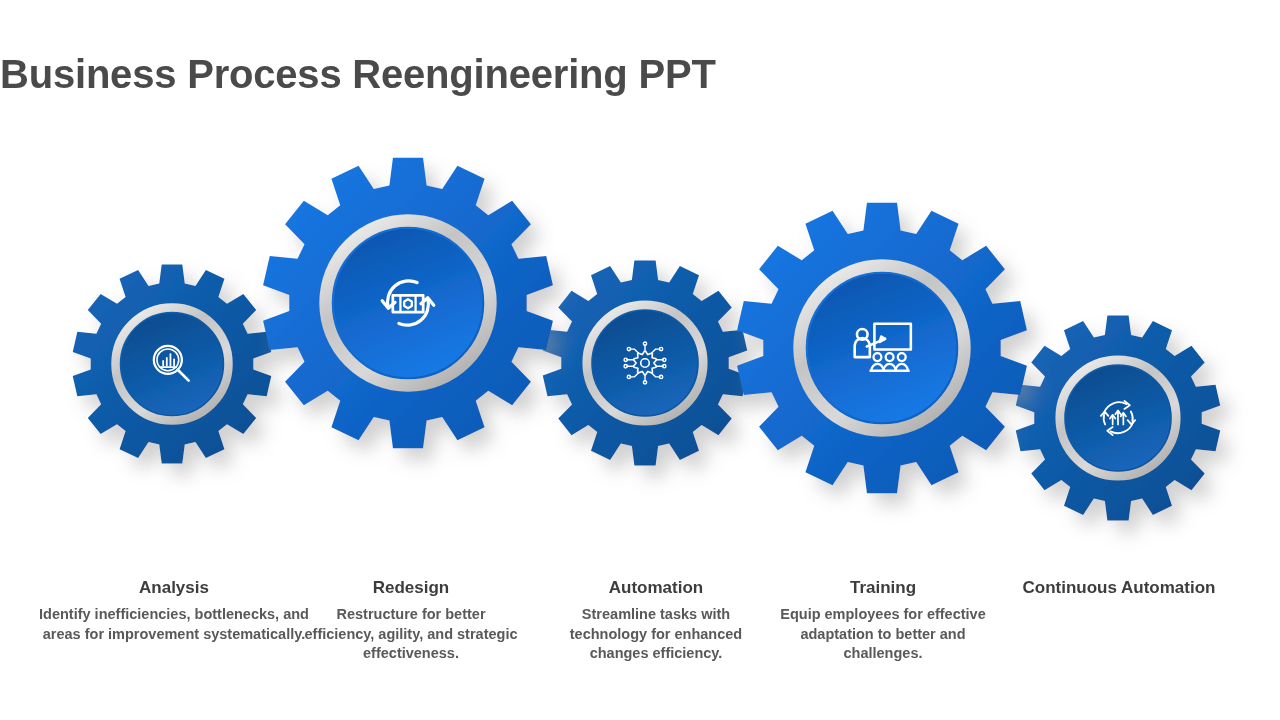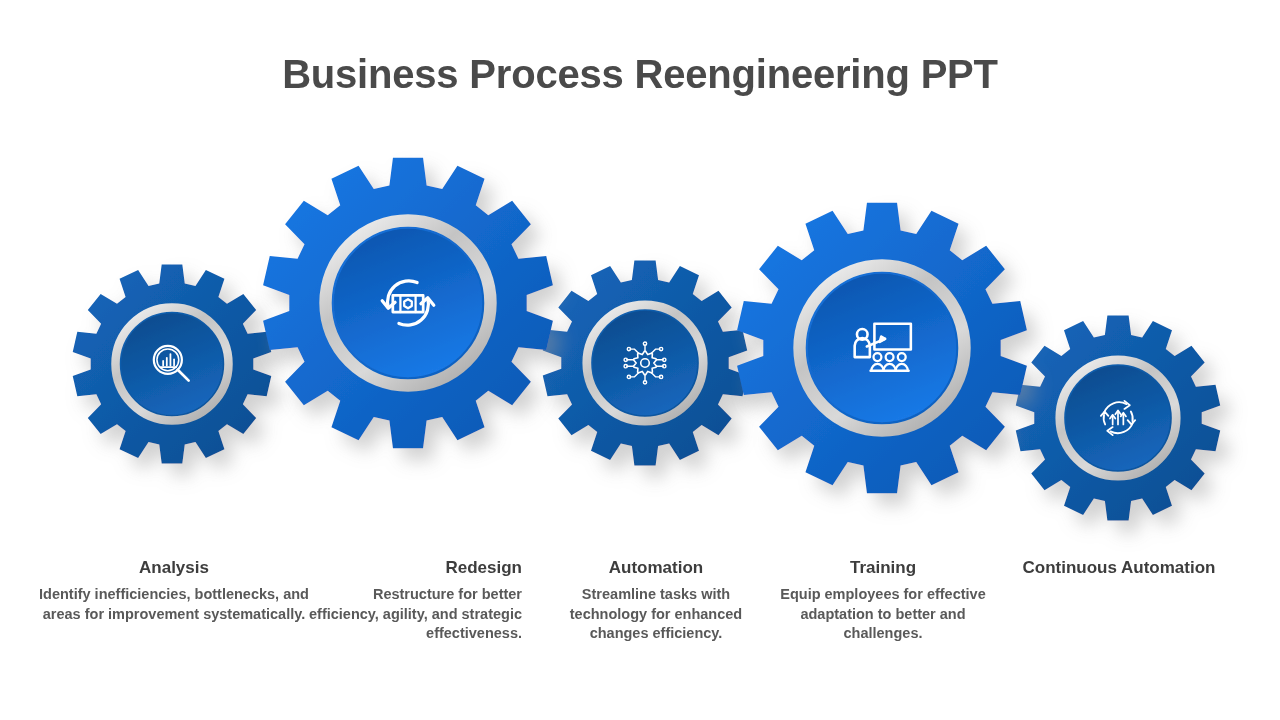--- a/index.html
+++ b/index.html
@@ -22,21 +22,21 @@
     height: 720px;
     background: #ffffff;
   }
 
   
   #title {
     position: absolute;
     top: 52px;
     left: 0;
     width: 1280px;
-    text-align: center;
+    text-align: left;
     font-size: 40px;
     font-weight: bold;
     letter-spacing: -0.2px;
     color: #4a4a4a;
     white-space: nowrap;
   }
 
   
   #gear-stage {
     position: absolute;
@@ -48,37 +48,38 @@
   #gear-stage svg {
     display: block;
     width: 1280px;
     height: 560px;
   }
 
   
   .caption {
     position: absolute;
     text-align: center;
+    margin-top: 20px;
   }
   .caption .cap-title {
     font-size: 17px;
     font-weight: bold;
     color: #3d3d3d;
     line-height: 1.18;
     margin-bottom: 7px;
   }
   .caption .cap-desc {
     font-size: 14.5px;
     font-weight: bold;
     color: #595959;
     line-height: 1.35;
   }
 
   #cap-0 { left: 38px;   top: 558px; width: 272px; }
-  #cap-1 { left: 300px;  top: 558px; width: 222px; text-align: right; }
+  #cap-1 { left: 300px;  top: 558px; width: 222px; }
   #cap-2 { left: 545px;  top: 558px; width: 222px; }
   #cap-3 { left: 772px;  top: 558px; width: 222px; }
   #cap-4 { left: 1000px; top: 558px; width: 238px; }
 </style>
 </head>
 <body>
 
 <div id="slide">
 
   <div id="title">Business Process Reengineering PPT</div>

